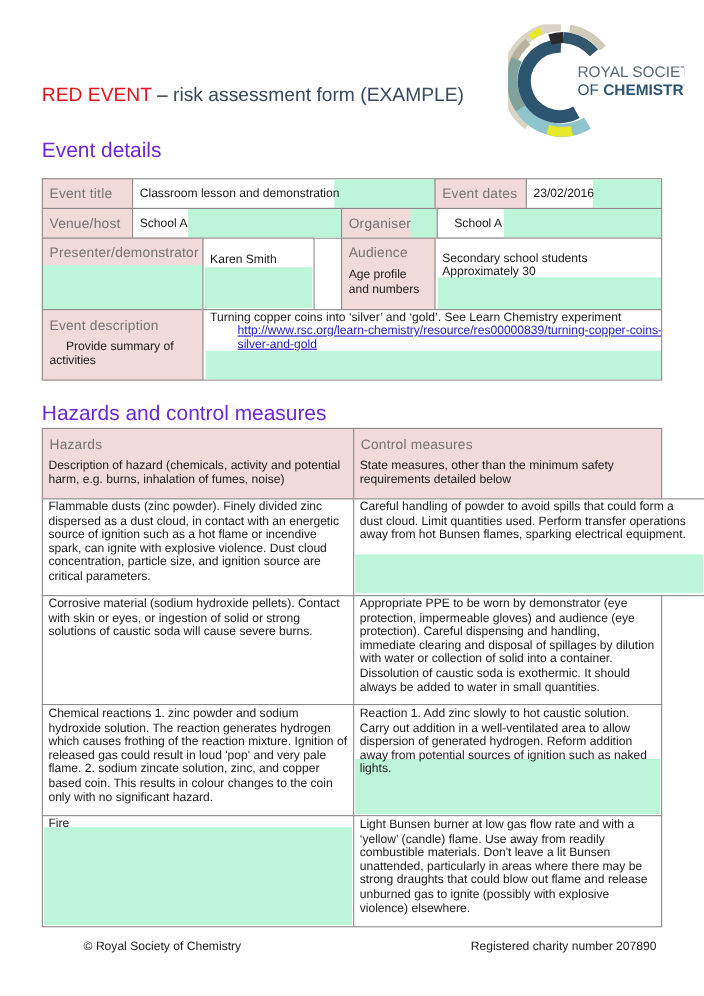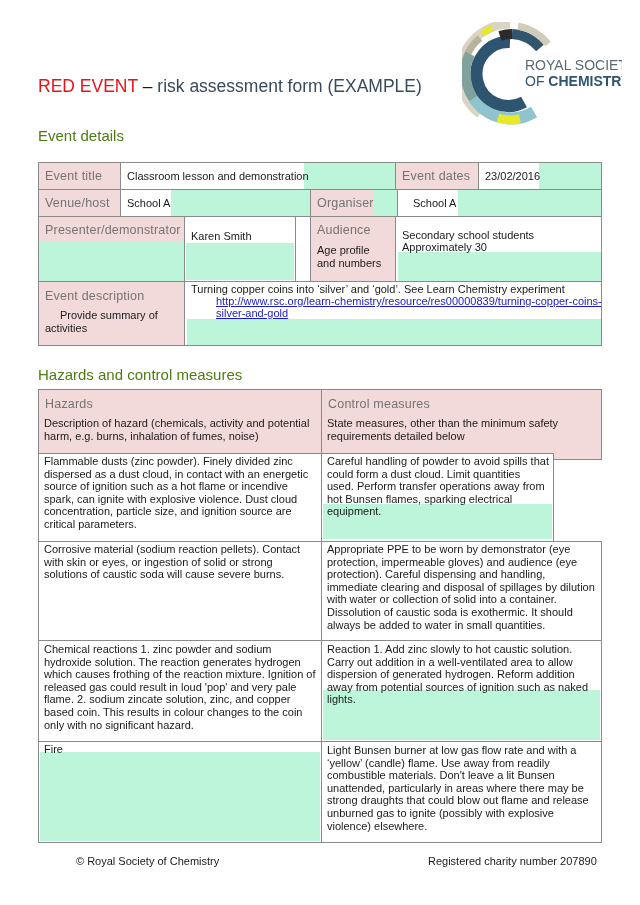--- a/index.html
+++ b/index.html
@@ -4,21 +4,21 @@
 <style>
   * { box-sizing: border-box; margin: 0; padding: 0; }
   html, body { width: 640px; height: 905px; background: #ffffff; overflow: hidden; }
   body { position: relative; font-family: "Liberation Sans", sans-serif; color: #1a1a1a; }
   .abs { position: absolute; }
 
   .title { left: 38px; top: 76px; font-size: 17.5px; color: #3a4a5a; white-space: nowrap; }
   .title .red { color: #e8141c; }
   .title .dash { color: #1a1a1a; }
 
-  .section-heading { left: 38px; font-size: 15px; color: #4d7c0f; white-space: nowrap; }
+  .section-heading { left: 38px; font-size: 19px; color: #6d28d9; white-space: nowrap; }
 
   
   .logo { left: 462px; top: 22px; width: 160px; height: 105px; }
 
   
   .cell { position: absolute; border: 1px solid #8a8a8a; overflow: hidden; }
   .lbl { background: #f3dada; }
   .val { background: #ffffff; }
   .lbl-text { position: absolute; left: 6px; font-size: 12.5px; color: #737373; white-space: nowrap; letter-spacing: 0.2px; }
   .sub-text { position: absolute; left: 6px; font-size: 11px; color: #1a1a1a; line-height: 13px; }
@@ -87,21 +87,21 @@
   </div>
   <div class="cell val" style="left:397px; top:189px; width:205px; height:28px;">
     <div class="green" style="left:60px; top:0; right:0; bottom:0;"></div>
     <span class="val-text" style="left:15px; top:7px;">School A</span>
   </div>
 
   <div class="cell lbl" style="left:38px; top:216px; width:147px; height:66px;">
     <div class="green" style="left:0; top:24px; right:0; bottom:0;"></div>
     <span class="lbl-text" style="top:6px;">Presenter/demonstrator</span>
   </div>
-  <div class="cell val" style="left:184px; top:216px; width:112px; height:66px;">
+  <div class="cell val" style="left:184px; top:216px; width:102px; height:66px;">
     <div class="green" style="left:1px; top:26px; right:1px; bottom:1px;"></div>
     <span class="val-text" style="top:13px;">Karen Smith</span>
   </div>
   <div class="cell lbl" style="left:310px; top:216px; width:86px; height:66px;">
     <span class="lbl-text" style="top:6px;">Audience</span>
     <span class="sub-text" style="top:27px;">Age profile</span>
     <span class="sub-text" style="top:40px;">and numbers</span>
   </div>
   <div class="cell val" style="left:395px; top:216px; width:207px; height:66px;">
     <div class="green" style="left:2px; top:35px; right:0; bottom:0;"></div>
@@ -131,27 +131,27 @@
     <div class="para" style="top:27px; line-height:13px;">Description of hazard (chemicals, activity and potential harm, e.g. burns, inhalation of fumes, noise)</div>
   </div>
   <div class="cell lbl" style="left:321px; top:389px; width:281px; height:71px;">
     <span class="lbl-text" style="top:7px;">Control measures</span>
     <div class="para" style="top:27px; line-height:13px; right:40px;">State measures, other than the minimum safety requirements detailed below</div>
   </div>
 
   <div class="cell val" style="left:38px; top:453px; width:284px; height:89px;">
     <div class="para" style="top:1px;">Flammable dusts (zinc powder). Finely divided zinc dispersed as a dust cloud, in contact with an energetic source of ignition such as a hot flame or incendive spark, can ignite with explosive violence. Dust cloud concentration, particle size, and ignition source are critical parameters.</div>
   </div>
-  <div class="cell val" style="left:321px; top:453px; width:233px; height:89px;">
+  <div class="cell val" style="left:321px; top:453px; width:320px; height:89px;">
     <div class="green" style="left:1px; top:50px; right:1px; bottom:2px;"></div>
     <div class="para" style="top:1px;">Careful handling of powder to avoid spills that could form a dust cloud. Limit quantities used. Perform transfer operations away from hot Bunsen flames, sparking electrical equipment.</div>
   </div>
 
   <div class="cell val" style="left:38px; top:541px; width:284px; height:100px;">
-    <div class="para" style="top:1px;">Corrosive material (sodium reaction pellets). Contact with skin or eyes, or ingestion of solid or strong solutions of caustic soda will cause severe burns.</div>
+    <div class="para" style="top:1px;">Corrosive material (sodium hydroxide pellets). Contact with skin or eyes, or ingestion of solid or strong solutions of caustic soda will cause severe burns.</div>
   </div>
   <div class="cell val" style="left:321px; top:541px; width:281px; height:100px;">
     <div class="para" style="top:1px;">Appropriate PPE to be worn by demonstrator (eye protection, impermeable gloves) and audience (eye protection). Careful dispensing and handling, immediate clearing and disposal of spillages by dilution with water or collection of solid into a container. Dissolution of caustic soda is exothermic. It should always be added to water in small quantities.</div>
   </div>
 
   <div class="cell val" style="left:38px; top:640px; width:284px; height:102px;">
     <div class="para" style="top:2px;">Chemical reactions 1. zinc powder and sodium hydroxide solution. The reaction generates hydrogen which causes frothing of the reaction mixture. Ignition of released gas could result in loud 'pop' and very pale flame. 2. sodium zincate solution, zinc, and copper based coin. This results in colour changes to the coin only with no significant hazard.</div>
   </div>
   <div class="cell val" style="left:321px; top:640px; width:281px; height:102px;">
     <div class="green" style="left:1px; top:49px; right:1px; bottom:1px;"></div>

